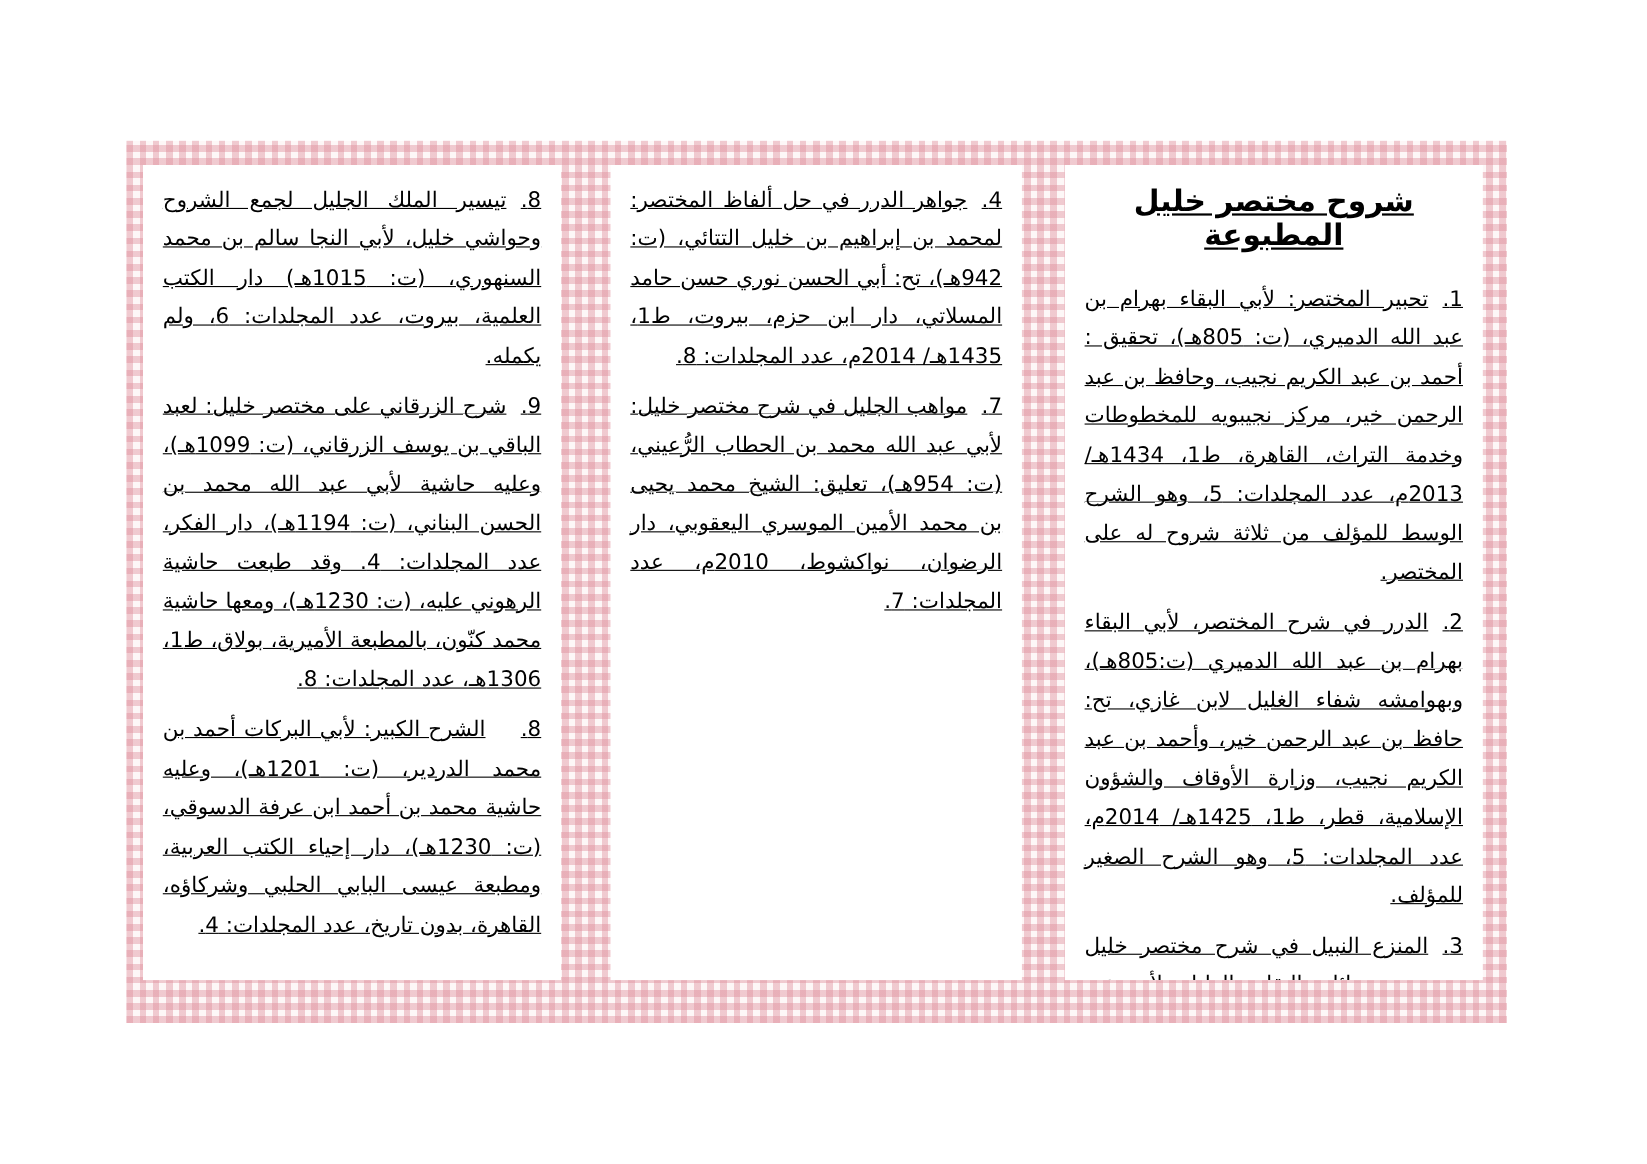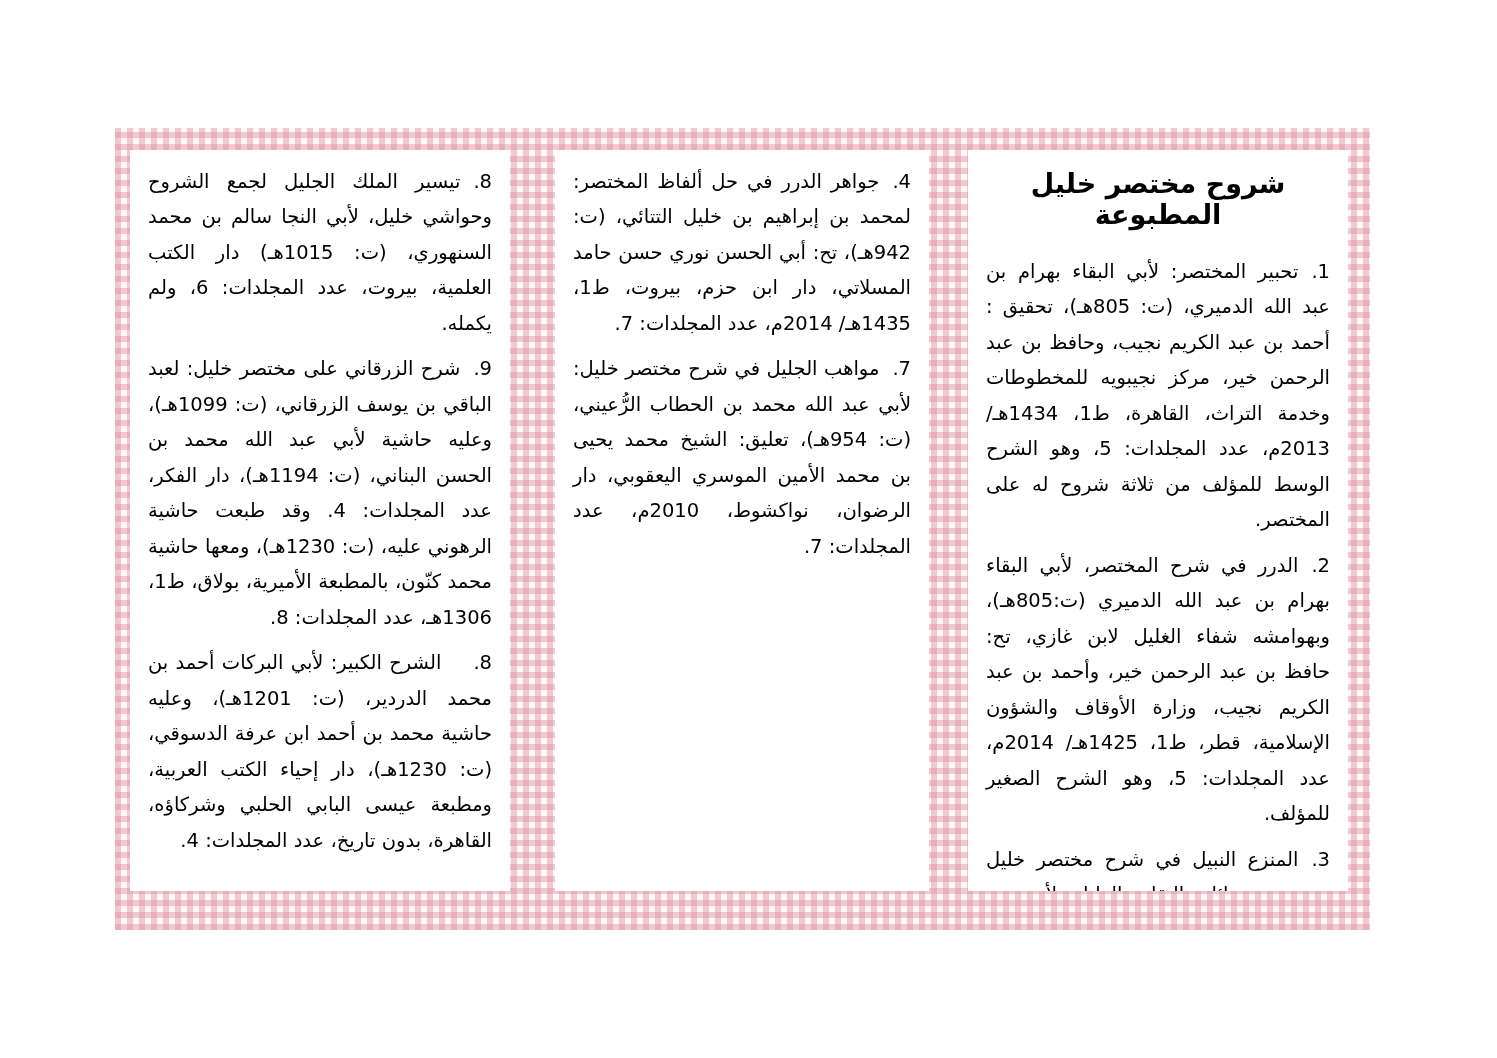--- a/index.html
+++ b/index.html
@@ -18,44 +18,45 @@
   .panel {
     position:absolute; top:150px; height:741px; background:#ffffff;
     box-sizing:border-box; padding:14px 18px 16px 18px;
     direction:rtl; overflow:hidden;
   }
   .panel-left   { left:130px; width:380px; }
   .panel-middle { left:555px; width:374px; }
   .panel-right  { left:968px; width:380px; }
   .title {
     font-size:27px; font-weight:bold; text-align:center;
-    margin:4px 0 24px 0; letter-spacing:0.5px;
+    margin:4px 0 24px 0; letter-spacing:0.5px;text-decoration:underline;
   }
   .item {
     font-size:19.5px; line-height:1.82; text-align:justify;
     margin:0 0 10px 0;
+    text-decoration:underline;
   }
   .item:last-child { margin-bottom:0; }
   .num  { white-space:nowrap; margin-left:13px; }
   .num.wide { margin-left:32px; }
 </style>
 </head>
 <body>
 
 <div class="page">
   <div class="gingham"></div>
 
   <section class="panel panel-left">
       <p class="item"><span class="num">8.</span><span>تيسير الملك الجليل لجمع الشروح وحواشي خليل، لأبي النجا سالم بن محمد السنهوري، (ت: 1015هـ) دار الكتب العلمية، بيروت، عدد المجلدات: 6، ولم يكمله.</span></p>
       <p class="item"><span class="num">9.</span><span>شرح الزرقاني على مختصر خليل: لعبد الباقي بن يوسف الزرقاني، (ت: 1099هـ)، وعليه حاشية لأبي عبد الله محمد بن الحسن البناني، (ت: 1194هـ)، دار الفكر، عدد المجلدات: 4. وقد طبعت حاشية الرهوني عليه، (ت: 1230هـ)، ومعها حاشية محمد كنّون، بالمطبعة الأميرية، بولاق، ط1، 1306هـ، عدد المجلدات: 8.</span></p>
       <p class="item"><span class="num wide">8.</span><span>الشرح الكبير: لأبي البركات أحمد بن محمد الدردير، (ت: 1201هـ)، وعليه حاشية محمد بن أحمد ابن عرفة الدسوقي، (ت: 1230هـ)، دار إحياء الكتب العربية، ومطبعة عيسى البابي الحلبي وشركاؤه، القاهرة، بدون تاريخ، عدد المجلدات: 4.</span></p>
     </section>
 
   <section class="panel panel-middle">
-      <p class="item"><span class="num">4.</span><span>جواهر الدرر في حل ألفاظ المختصر: لمحمد بن إبراهيم بن خليل التتائي، (ت: 942هـ)، تح: أبي الحسن نوري حسن حامد المسلاتي، دار ابن حزم، بيروت، ط1، 1435هـ/ 2014م، عدد المجلدات: 7.</span></p>
+      <p class="item"><span class="num">4.</span><span>جواهر الدرر في حل ألفاظ المختصر: لمحمد بن إبراهيم بن خليل التتائي، (ت: 942هـ)، تح: أبي الحسن نوري حسن حامد المسلاتي، دار ابن حزم، بيروت، ط1، 1435هـ/ 2014م، عدد المجلدات: 8.</span></p>
       <p class="item"><span class="num">7.</span><span>مواهب الجليل في شرح مختصر خليل: لأبي عبد الله محمد بن الحطاب الرُّعيني، (ت: 954هـ)، تعليق: الشيخ محمد يحيى بن محمد الأمين الموسري اليعقوبي، دار الرضوان، نواكشوط، 2010م، عدد المجلدات: 7.</span></p>
     </section>
 
   <section class="panel panel-right">
     <h1 class="title">شروح مختصر خليل المطبوعة</h1>
   <p class="item"><span class="num">1.</span><span>تحبير المختصر: لأبي البقاء بهرام بن عبد الله الدميري، (ت: 805هـ)، تحقيق : أحمد بن عبد الكريم نجيب، وحافظ بن عبد الرحمن خير، مركز نجيبويه للمخطوطات وخدمة التراث، القاهرة، ط1، 1434هـ/ 2013م، عدد المجلدات: 5، وهو الشرح الوسط للمؤلف من ثلاثة شروح له على المختصر.</span></p>
       <p class="item"><span class="num">2.</span><span>الدرر في شرح المختصر، لأبي البقاء بهرام بن عبد الله الدميري (ت:805هـ)، وبهوامشه شفاء الغليل لابن غازي، تح: حافظ بن عبد الرحمن خير، وأحمد بن عبد الكريم نجيب، وزارة الأوقاف والشؤون الإسلامية، قطر، ط1، 1425هـ/ 2014م، عدد المجلدات: 5، وهو الشرح الصغير للمؤلف.</span></p>
       <p class="item"><span class="num">3.</span><span>المنزع النبيل في شرح مختصر خليل وتصحيح مسائله بالنقل والدليل: لأبي عبد الله محمد بن أحمد ابن مرزوق الحفيد التلمساني (ت:842هـ)، وابن مرزوق لم يشرح ما بين باب الطهارة وباب القضاء، تح: أحمد بن عبد الكريم نجيب، طبعته دار المذهب ومركز نجيبويه، سنة 2019م، عدد المجلدات: 10.</span></p>
     </section>
 </div>

